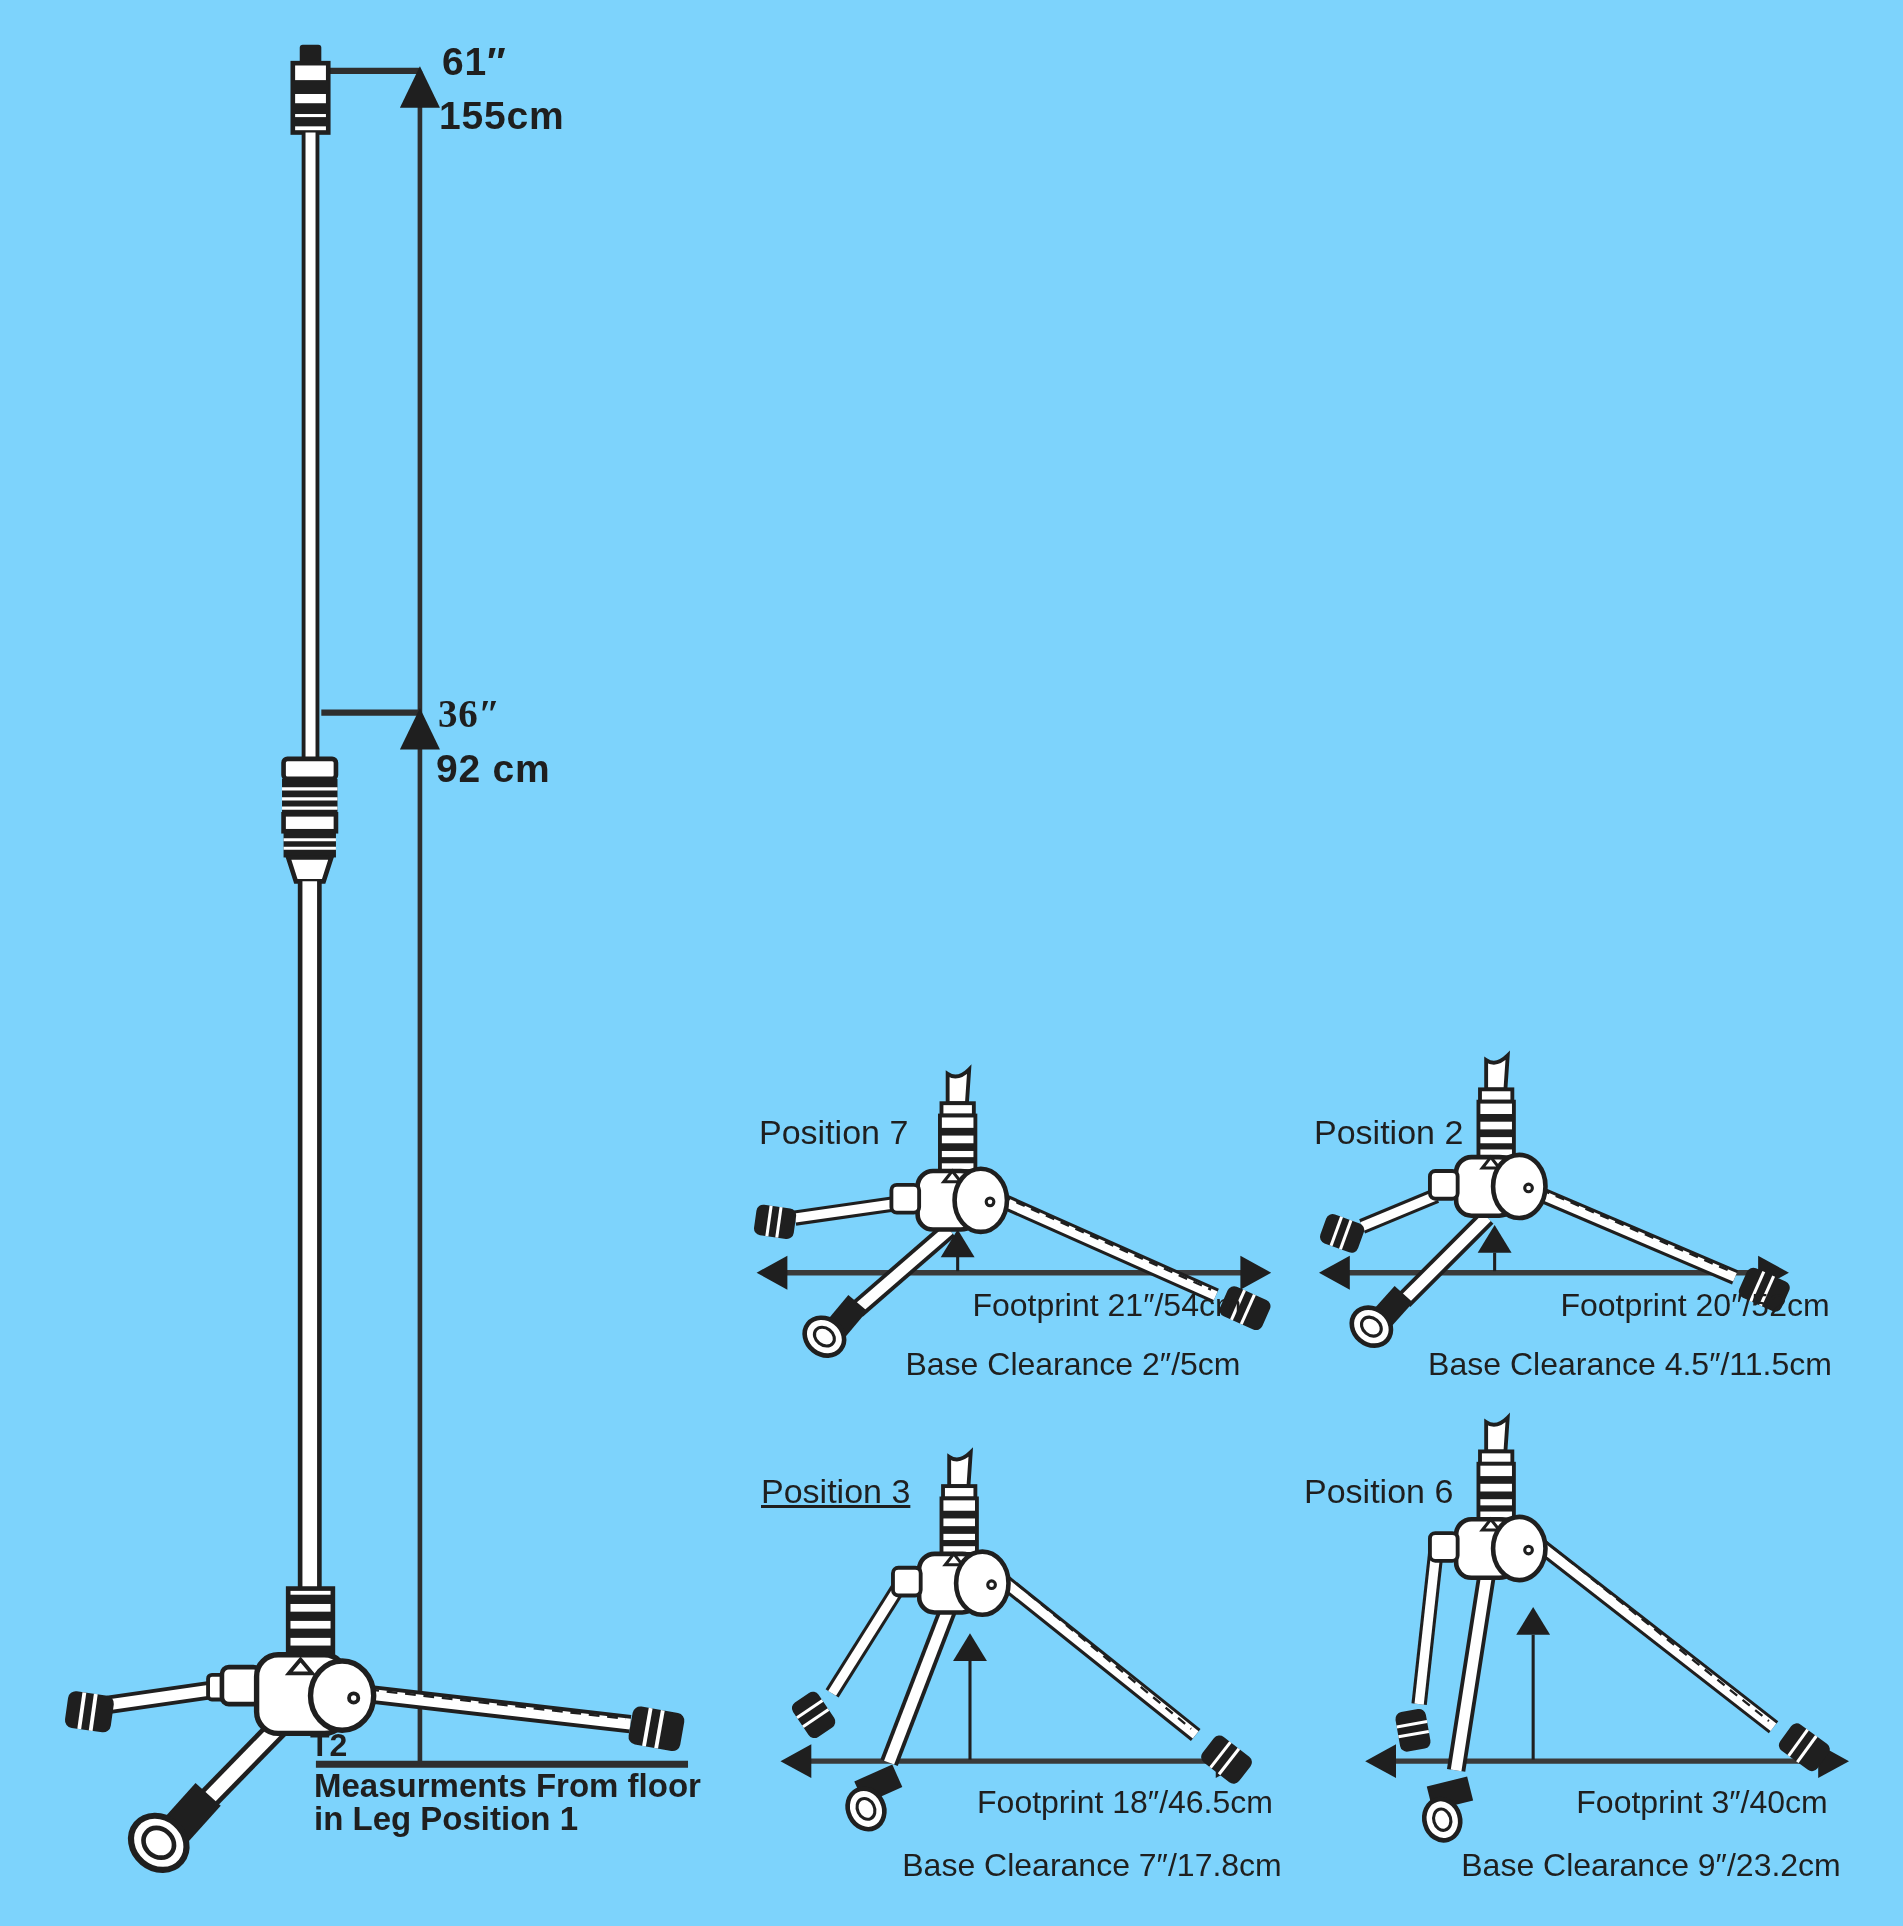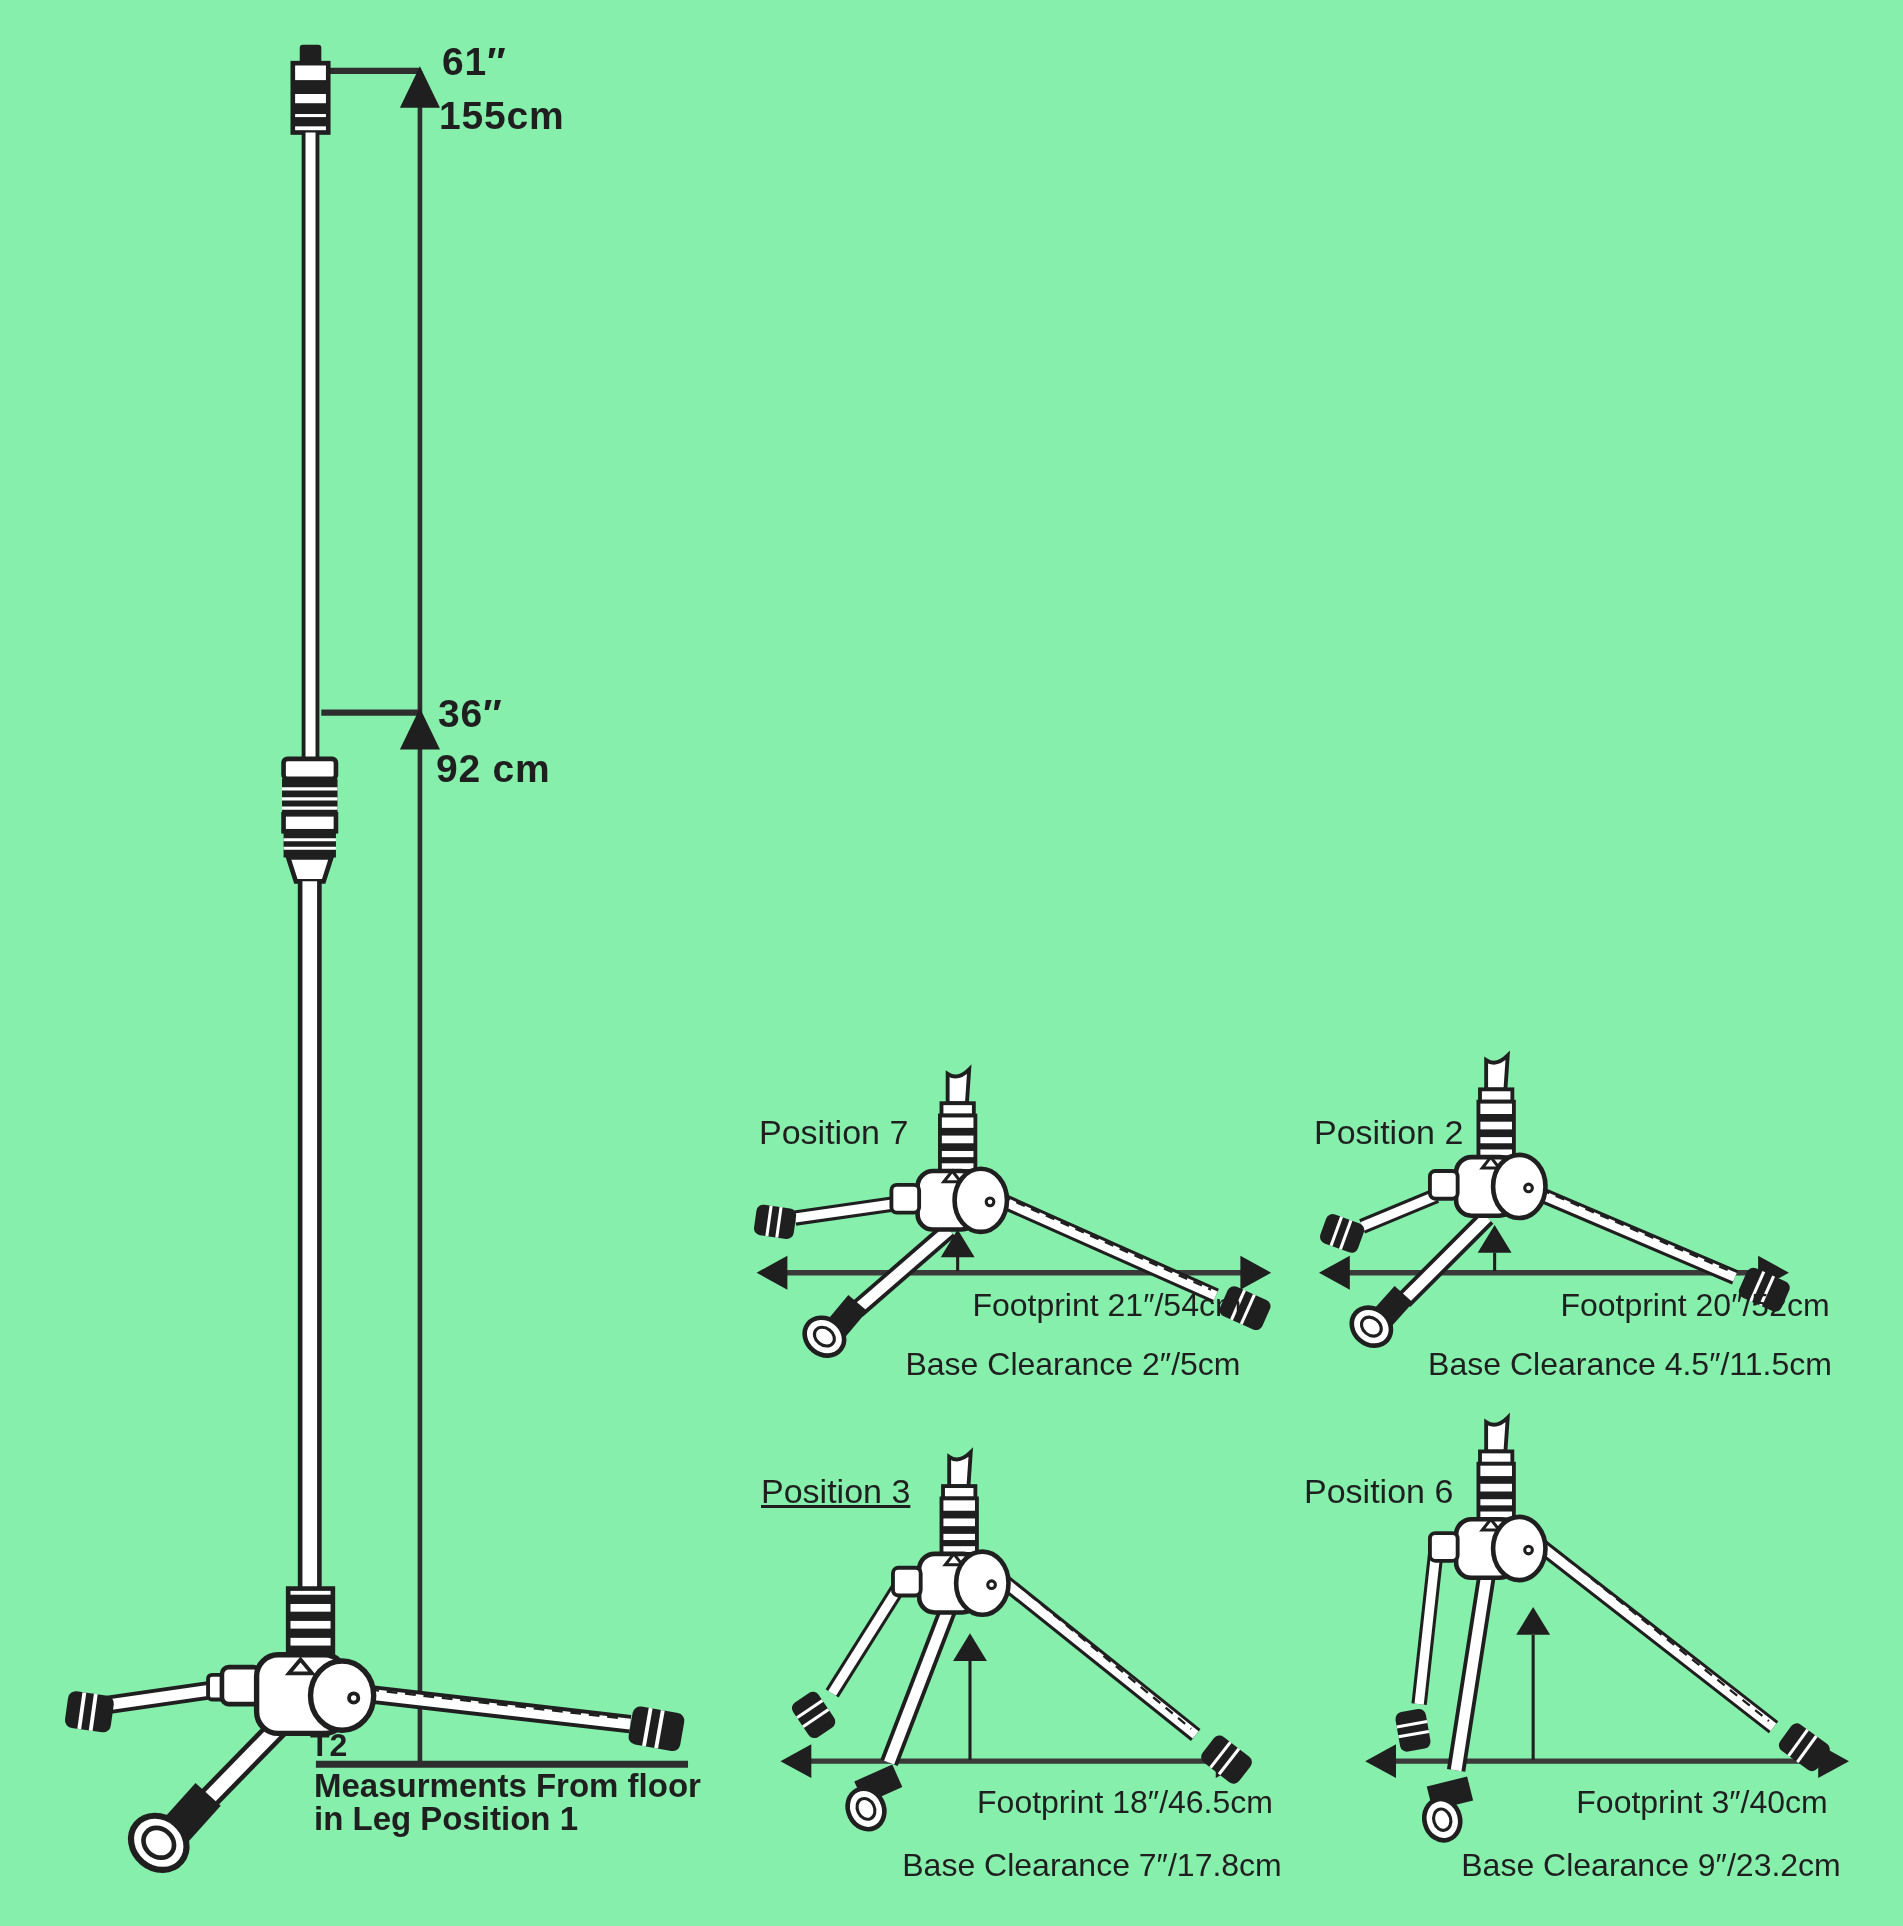--- a/index.html
+++ b/index.html
@@ -1,17 +1,17 @@
 <!DOCTYPE html>
 <html style="font-size:12.3px"><head>
 <meta charset="utf-8">
 <style>
   html,body{margin:0;padding:0;background:#fff;}
   .canvas{
-    position:relative;width:1903px;height:1926px;background:#86efac;overflow:hidden;
+    position:relative;width:1903px;height:1926px;background:#7dd3fc;overflow:hidden;
     font-family:"Liberation Sans", sans-serif;color:#1f1f1f;
   }
   .art{position:absolute;left:0;top:0;}
   .txt{position:absolute;white-space:nowrap;color:#1f1f1f;line-height:1.12;}
   .dim{font-size:39px;font-weight:600;letter-spacing:0.8px;}
   .title{font-size:34px;font-weight:400;transform:translateX(-50%);}
   .poslabel{font-size:34px;font-weight:400;}
   .measure{font-size:32px;font-weight:400;transform:translateX(-50%);}
   .model{font-size:32px;font-weight:700;}
   .caption{font-size:33px;font-weight:700;line-height:1.0;}
@@ -307,21 +307,21 @@
       <polygon points="-18,146 -7,132 4,146" fill="#fff" stroke="#1f1f1f" stroke-width="4"></polygon>
       <rect x="-86" y="150" width="36" height="36" rx="7" fill="#fff" stroke="#1f1f1f" stroke-width="5"></rect>
       <ellipse cx="30" cy="170" rx="34" ry="41" fill="#fff" stroke="#1f1f1f" stroke-width="6"></ellipse>
       <circle cx="42" cy="172" r="5" fill="#fff" stroke="#1f1f1f" stroke-width="4"></circle>
     </g>
   </g>
 </svg>
 
 <div class="txt dim" style="left:442px;top:40px;">61″</div>
 <div class="txt dim" style="left:439px;top:94px;">155cm</div>
-<div class="txt dim" style="left:438px;top:692px;">36″</div>
+<div class="txt dim" style="left:438px;top:692px;font-family:Liberation Serif, serif;">36″</div>
 <div class="txt dim" style="left:436px;top:747px;">92 cm</div>
 
 <div class="txt model" style="left:310px;top:1728px;">T2</div>
 <div class="txt caption" style="left:314px;top:1769px;">Measurments From floor</div>
 <div class="txt caption" style="left:314px;top:1802px;">in Leg Position 1</div>
 
 
 <div class="txt poslabel" style="left:759px;top:1113px;">Position 7</div>
 <div class="txt poslabel" style="left:1314px;top:1113px;">Position 2</div>
 <div class="txt poslabel" style="left:761px;top:1472px;text-decoration:underline;">Position 3</div>

